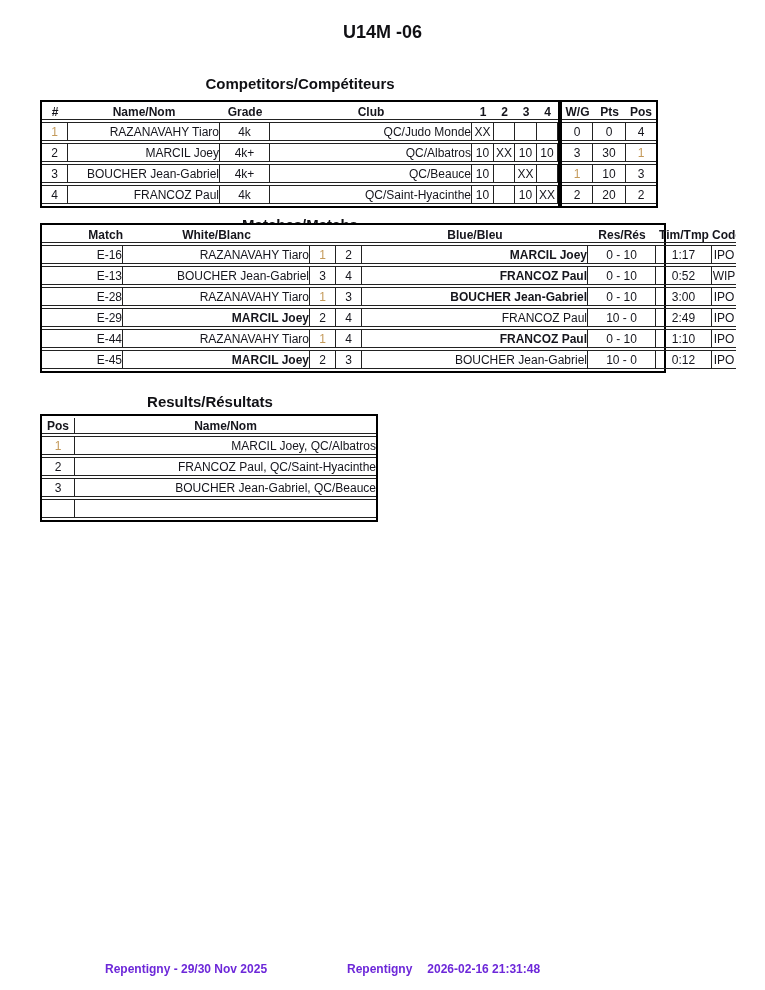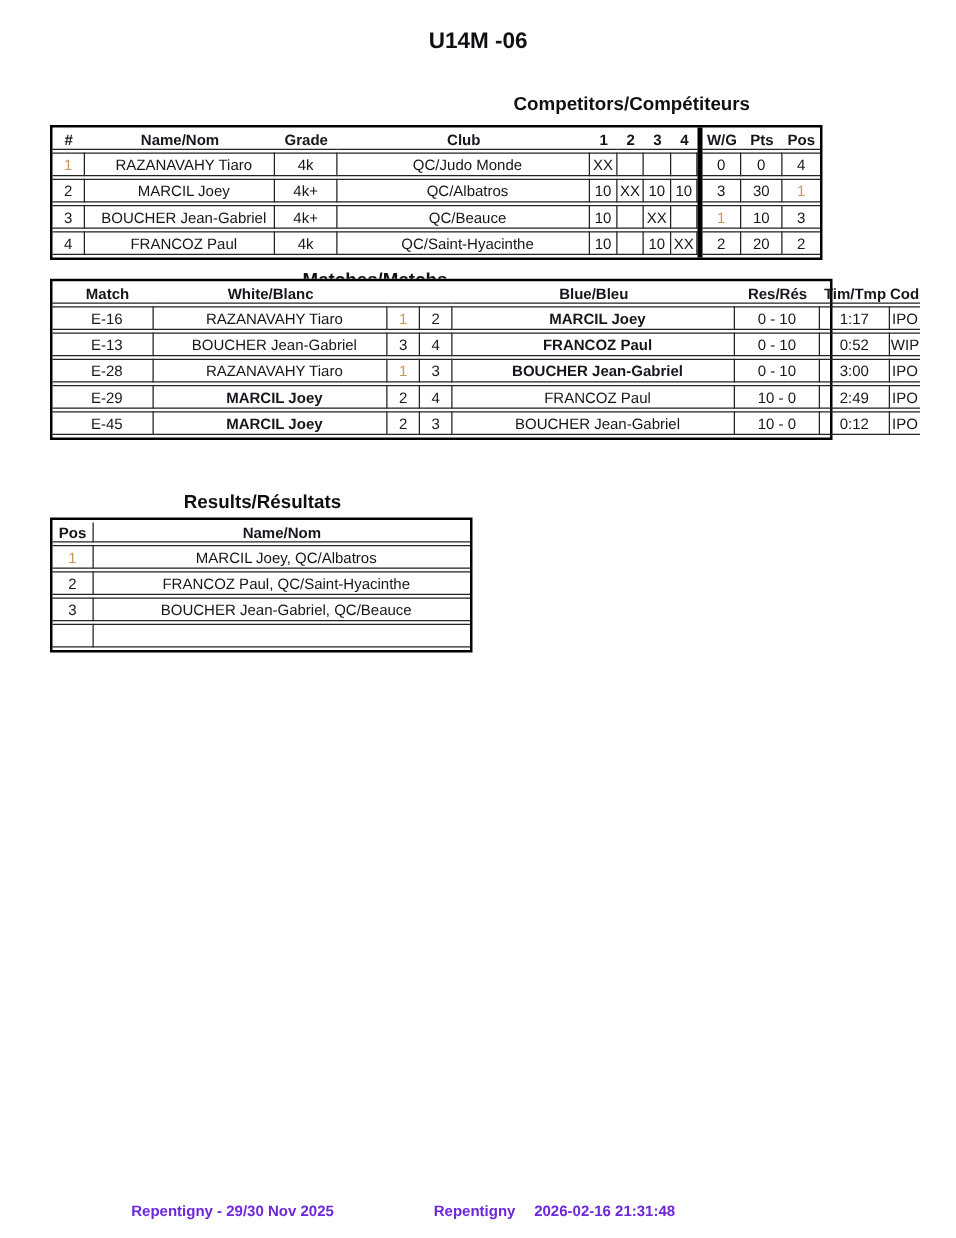--- a/index.html
+++ b/index.html
@@ -8,21 +8,21 @@
     font-family:"Liberation Sans", sans-serif; color:#15151c;
     -webkit-font-smoothing:antialiased;
   }
   .page { position:absolute; inset:0; }
 
   .title {
     position:absolute; top:22px; left:0; width:765px; text-align:center;
     font-size:18px; font-weight:bold; color:#101014;
   }
   .sec { position:absolute; font-weight:bold; font-size:15px; color:#101014; }
-  #h-comp  { top:75px;  left:0; width:600px; text-align:right; }
+  #h-comp  { top:75px;  left:0; width:600px; text-align:center; }
   #h-match { top:216px; left:0; width:600px; text-align:center; }
   #h-res   { top:393px; left:0; width:420px; text-align:center; }
 
   .tbl-wrap {
     position:absolute; border:2px solid #000; background:#fff;
     box-sizing:border-box;
   }
   #competitors { top:100px; left:40px; width:618px; }
   #matches     { top:223px; left:40px; width:626px; }
   #results     { top:414px; left:40px; width:338px; }
@@ -34,21 +34,21 @@
   th {
     border:none; border-bottom:1px solid #222; font-weight:bold;
     height:15px; padding:0; text-align:center; white-space:nowrap; overflow:hidden;
   }
   td {
     border-top:1px solid #222; border-bottom:1px solid #222; border-right:1px solid #222;
     height:17px; padding:0; text-align:center; white-space:nowrap; overflow:hidden;
   }
   td:last-child { border-right:none; }
   td.sp, th.sp { border:none; background:transparent; }
-  .tl { text-align:center; padding-left:7px; }
+  .tl { text-align:right; padding-left:7px; }
   th.tl { padding-left:7px; }
   .gold { color:#C49A5A; }
   .b { font-weight:bold; }
   th.divr { border-right:1px solid #222; }
 
   .vdivider {
     position:absolute; left:516px; top:0; bottom:0; width:4px;
     background:#000; z-index:5;
   }
 
@@ -221,20 +221,30 @@
           <td class="tl">E-29</td>
           <td class="tl b">MARCIL Joey</td>
           <td>2</td>
           <td>4</td>
           <td class="tl">FRANCOZ Paul</td>
           <td>10 - 0</td>
           <td>2:49</td>
           <td>IPO</td>
         </tr>
         <tr>
+          <td class="tl">E-44</td>
+          <td class="tl">RAZANAVAHY Tiaro</td>
+          <td class="gold">1</td>
+          <td>4</td>
+          <td class="tl b">FRANCOZ Paul</td>
+          <td>0 - 10</td>
+          <td>1:10</td>
+          <td>IPO</td>
+        </tr>
+        <tr>
           <td class="tl">E-45</td>
           <td class="tl b">MARCIL Joey</td>
           <td>2</td>
           <td>3</td>
           <td class="tl">BOUCHER Jean-Gabriel</td>
           <td>10 - 0</td>
           <td>0:12</td>
           <td>IPO</td>
         </tr>
       </tbody>

